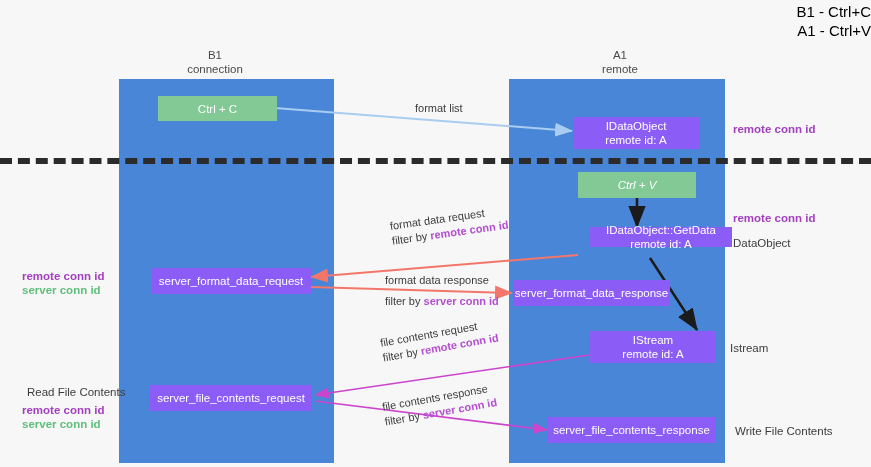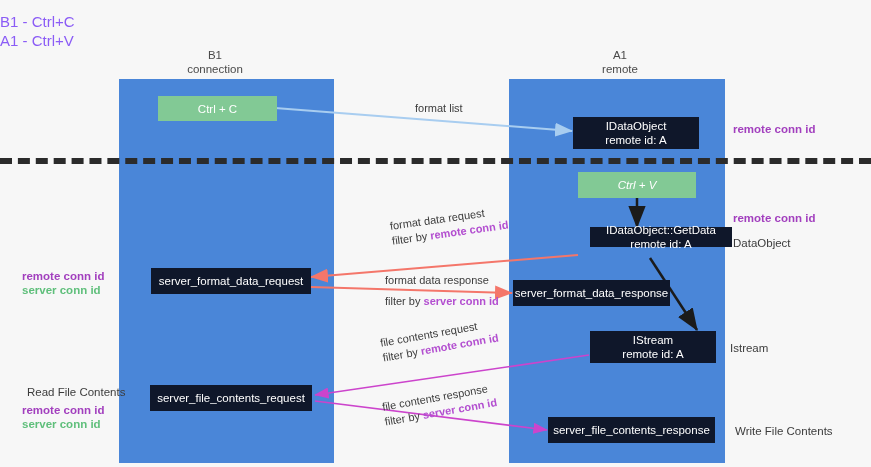--- a/index.html
+++ b/index.html
@@ -16,25 +16,25 @@
     color: #3c3c3c;
   }
   .stage {
     position: absolute;
     inset: 0;
   }
   .abs { position: absolute; }
 
   
   .title {
-    left: 0; right: 0; top: 12px;
-    text-align: left;
+    left: 0; right: 0; top: 2px;
+    text-align: right;
     font-size: 15px;
     line-height: 19px;
-    color: #8b5cf6;
+    color: #000000;
   }
 
   
   .col-head {
     text-align: center;
     font-size: 11.5px;
     line-height: 14px;
     color: #4a4a4a;
     width: 220px;
   }
@@ -58,21 +58,21 @@
     flex-direction: column;
     align-items: center;
     justify-content: center;
     color: #ffffff;
     font-size: 11.5px;
     line-height: 14px;
     text-align: center;
     padding: 3px 6px;
   }
   .node.green { background: #82c995; }
-  .node.orange { background: #0f172a; }
+  .node.orange { background: #8b5cf6; }
   .node .sub { font-size: 11.5px; line-height: 14px; }
 
   
   .side {
     font-size: 11.5px;
     line-height: 14px;
   }
   .side .purple { color: #a23fbe; font-weight: bold; }
   .side .green { color: #5fbf7b; font-weight: bold; }
   .side .plain { color: #3c3c3c; }

